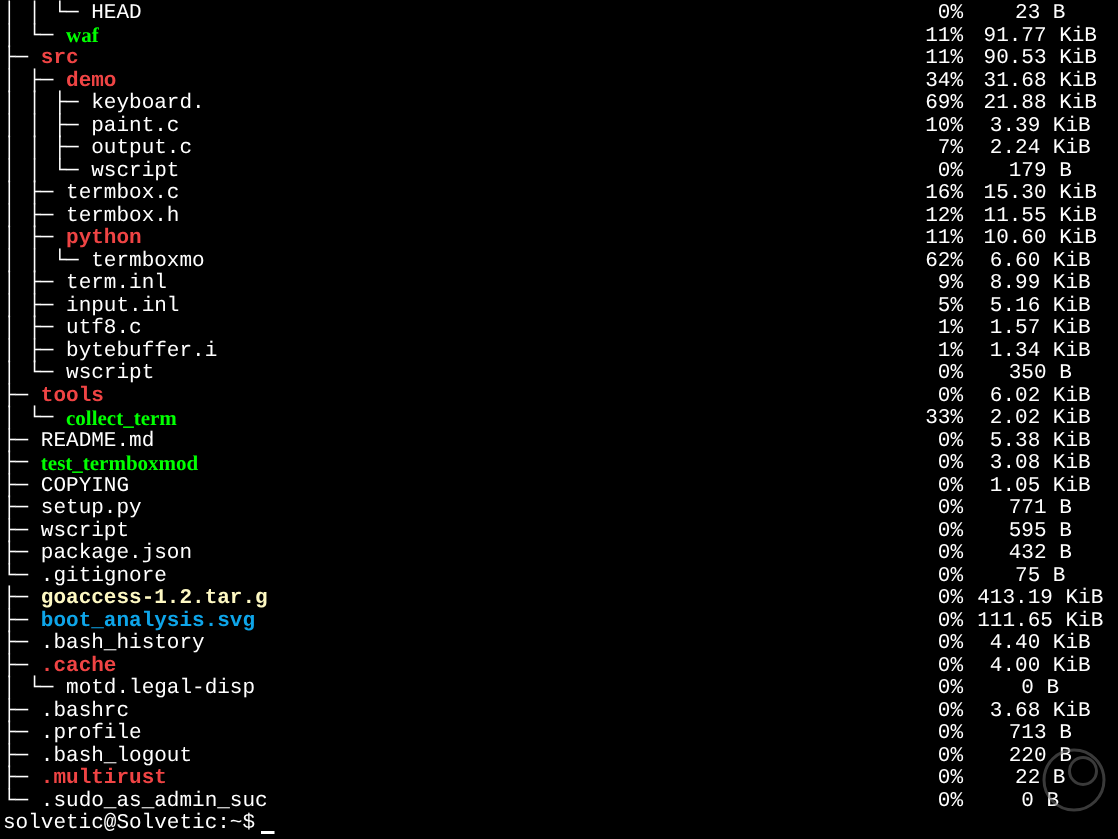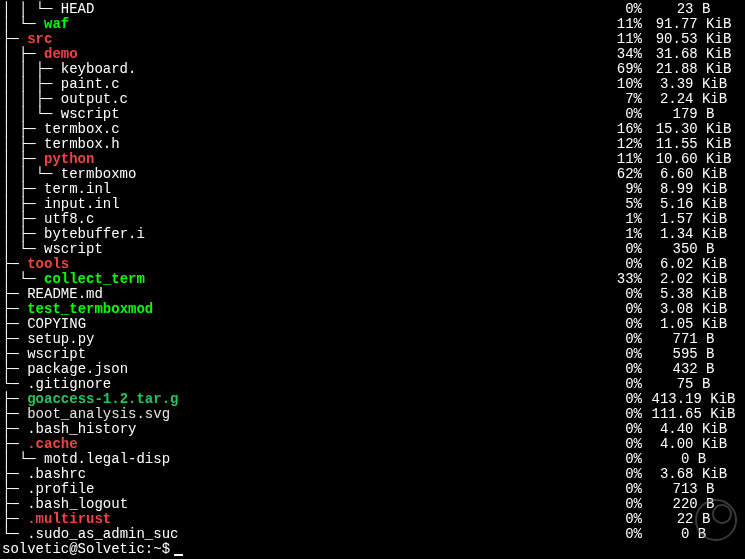--- a/index.html
+++ b/index.html
@@ -41,23 +41,23 @@
       text-align: right;
       padding-right: 6px;
     }
     .size {
       flex: 0 0 95px;
       text-align: center;
       padding-right: 4px;
     }
     .c-white { color: #ffffff; }
     .c-blue  { color: #ef4444; font-weight: bold; }
-    .c-green { color: #00ff00; font-weight: bold; }
-    .c-red   { color: #22c55e; font-weight: bold; }
-    .c-mag   { color: #e5e5e5; font-weight: normal; }
+    .c-green { color: #00ff00; font-weight: bold; font-family: Liberation Serif, serif; }
+    .c-red   { color: #fef9c3; font-weight: bold; }
+    .c-mag   { color: #0ea5e9; font-weight: bold; }
     .prompt-line {
       display: flex;
       align-items: center;
       height: 15px;
       text-align: right;
     }
     .cursor {
       display: inline-block;
       width: 9px;
       height: 2px;

